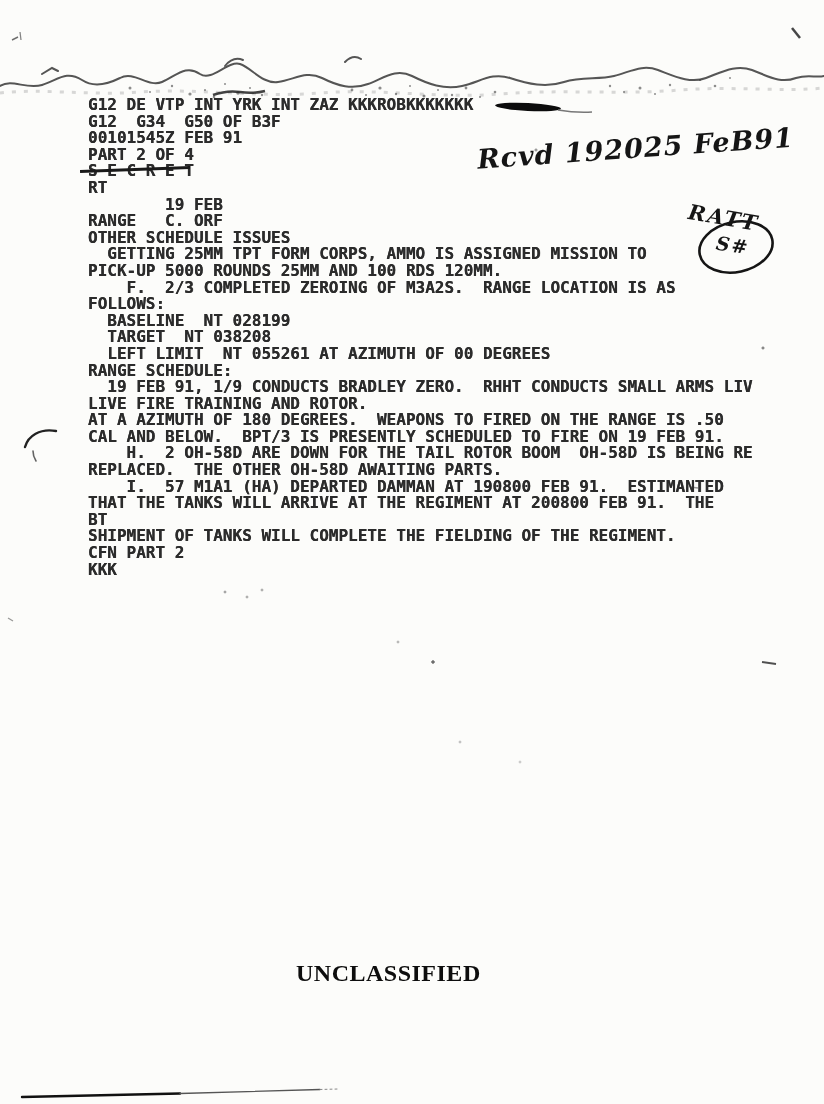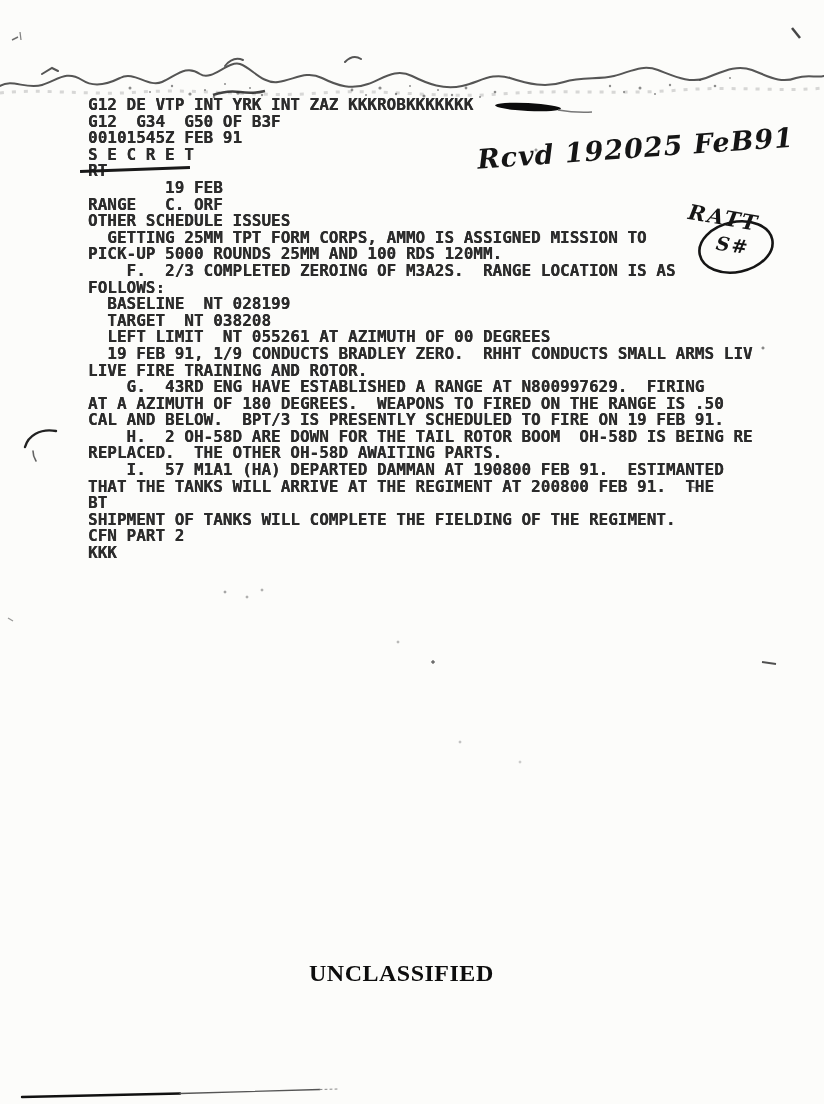--- a/index.html
+++ b/index.html
@@ -39,21 +39,20 @@
     position:absolute;left:716px;top:234px;
     font-family:"DejaVu Serif", serif;font-style:italic;font-weight:bold;
     font-size:19px;color:#151515;transform:rotate(8deg);
     letter-spacing:2px;white-space:nowrap;
   }
   .unclassified{
     position:absolute;left:296px;top:960px;
     font-family:"Liberation Serif","DejaVu Serif",serif;
     font-weight:bold;font-size:24px;letter-spacing:.5px;color:#0d0d0d;
     white-space:nowrap;
-    margin-left:13px;
   }
 </style>
 </head>
 <body>
 
 <div class="page">
 
   <svg class="artifacts" viewBox="0 0 824 1104" xmlns="http://www.w3.org/2000/svg">
 
     <g fill="none" stroke="#383838" stroke-width="2" opacity="0.85" stroke-linecap="round">
@@ -131,35 +130,36 @@
       <path d="M22,1097 L180,1093.5" stroke="#111" stroke-width="2.4"></path>
       <path d="M180,1093.5 L320,1089.5" stroke="#555" stroke-width="1.3"></path>
       <path d="M320,1089.5 L338,1089" stroke="#888" stroke-width="1" stroke-dasharray="2 3"></path>
     </g>
   </svg>
 
   <div class="msg">
     <div class="ln">G12 DE VTP INT YRK INT ZAZ KKKROBKKKKKKK</div>
     <div class="ln">G12  G34  G50 OF B3F</div>
     <div class="ln">00101545Z FEB 91</div>
+    <div class="ln">PART 2 OF 4</div>
     <div class="ln">S E C R E T</div>
     <div class="ln">RT</div>
     <div class="ln">        19 FEB</div>
     <div class="ln">RANGE   C. ORF</div>
     <div class="ln">OTHER SCHEDULE ISSUES</div>
     <div class="ln">  GETTING 25MM TPT FORM CORPS, AMMO IS ASSIGNED MISSION TO</div>
     <div class="ln">PICK-UP 5000 ROUNDS 25MM AND 100 RDS 120MM.</div>
     <div class="ln">    F.  2/3 COMPLETED ZEROING OF M3A2S.  RANGE LOCATION IS AS</div>
     <div class="ln">FOLLOWS:</div>
     <div class="ln">  BASELINE  NT 028199</div>
     <div class="ln">  TARGET  NT 038208</div>
     <div class="ln">  LEFT LIMIT  NT 055261 AT AZIMUTH OF 00 DEGREES</div>
+    <div class="ln">RANGE SCHEDULE:</div>
     <div class="ln">  19 FEB 91, 1/9 CONDUCTS BRADLEY ZERO.  RHHT CONDUCTS SMALL ARMS LIV</div>
     <div class="ln">LIVE FIRE TRAINING AND ROTOR.</div>
-    <div class="ln">    G.  43RD ENG HAVE ESTABLISHED A RANGE AT N800997629.  FIRING</div>
     <div class="ln">AT A AZIMUTH OF 180 DEGREES.  WEAPONS TO FIRED ON THE RANGE IS .50</div>
     <div class="ln">CAL AND BELOW.  BPT/3 IS PRESENTLY SCHEDULED TO FIRE ON 19 FEB 91.</div>
     <div class="ln">    H.  2 OH-58D ARE DOWN FOR THE TAIL ROTOR BOOM  OH-58D IS BEING RE</div>
     <div class="ln">REPLACED.  THE OTHER OH-58D AWAITING PARTS.</div>
     <div class="ln">    I.  57 M1A1 (HA) DEPARTED DAMMAN AT 190800 FEB 91.  ESTIMANTED</div>
     <div class="ln">THAT THE TANKS WILL ARRIVE AT THE REGIMENT AT 200800 FEB 91.  THE</div>
     <div class="ln">BT</div>
     <div class="ln">SHIPMENT OF TANKS WILL COMPLETE THE FIELDING OF THE REGIMENT.</div>
     <div class="ln">CFN PART 2</div>
     <div class="ln">KKK</div>

